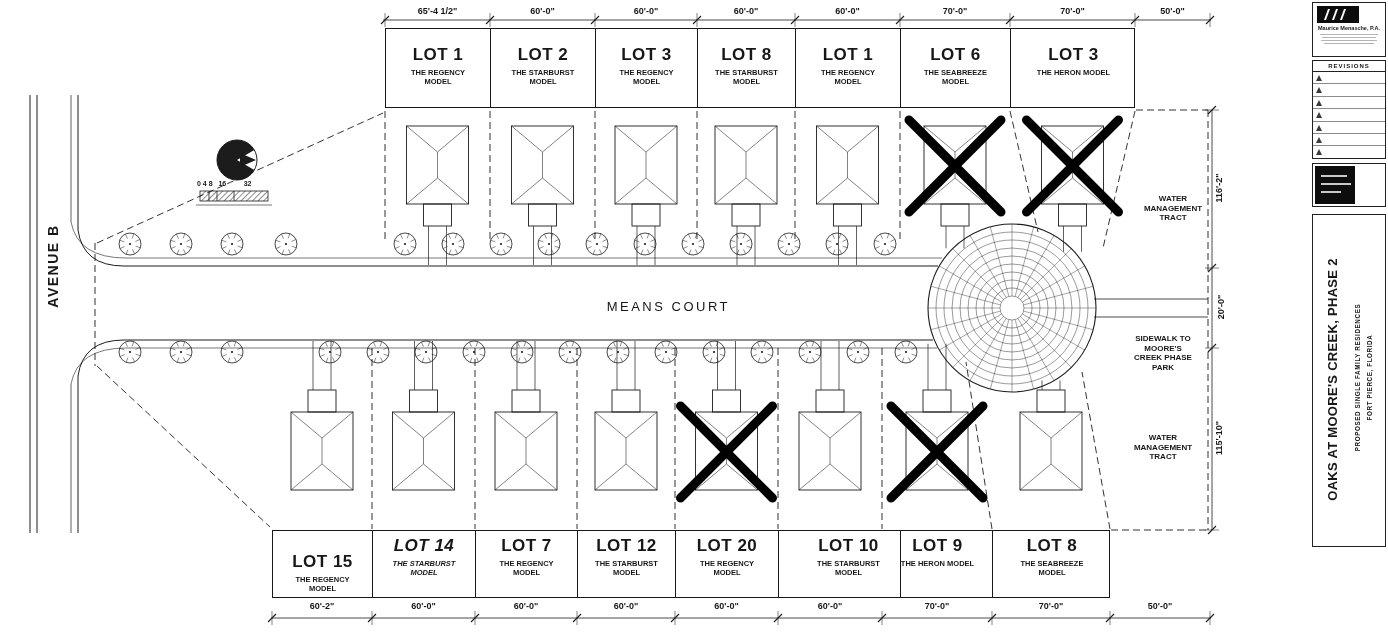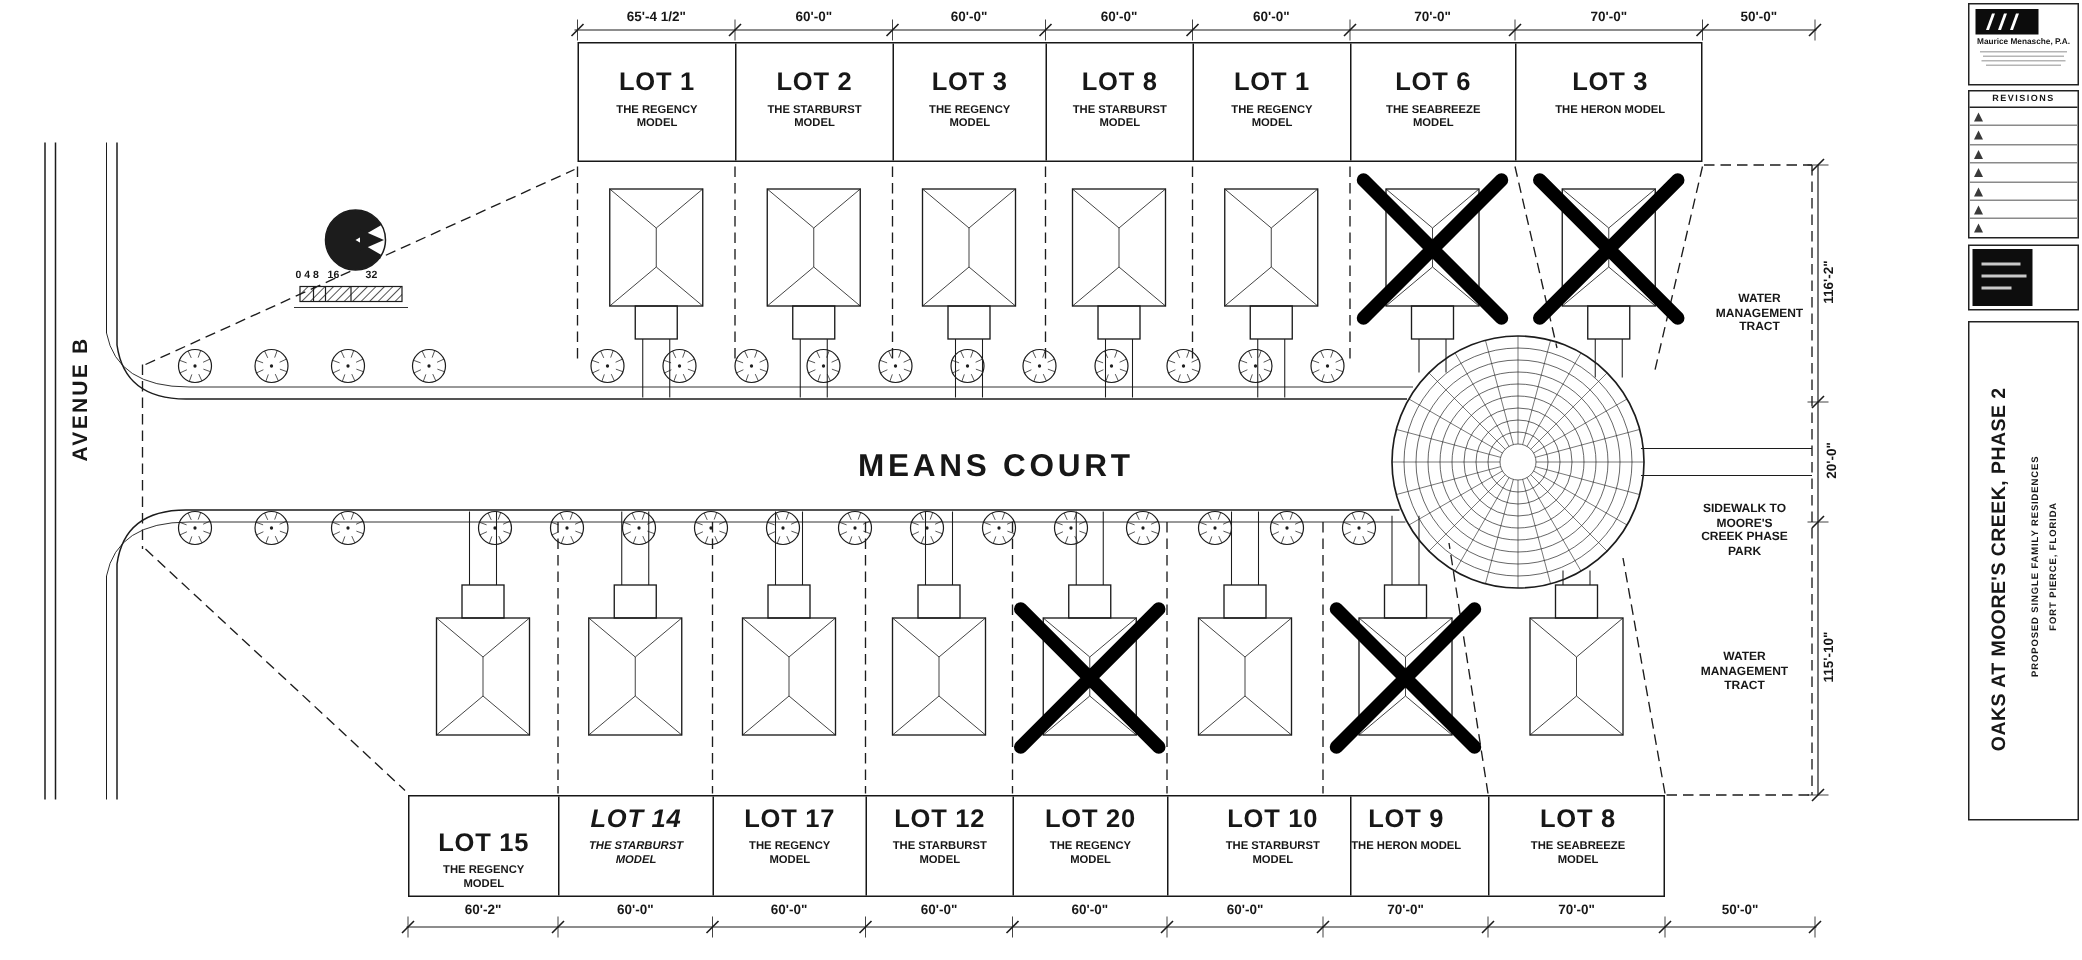--- a/index.html
+++ b/index.html
@@ -409,21 +409,21 @@
       </defs>
       <g fill="none" stroke="#1c1c1c">
         <rect x="200" y="191" width="68" height="10" fill="url(#hatch)" stroke-width="0.8" stroke="#1c1c1c"></rect>
         <line x1="209" y1="191" x2="209" y2="201" stroke-width="0.8"></line>
         <line x1="217" y1="191" x2="217" y2="201" stroke-width="0.8"></line>
         <line x1="234" y1="191" x2="234" y2="201" stroke-width="0.8"></line>
         <line x1="196" y1="205" x2="272" y2="205" stroke-width="0.6"></line>
       </g>
     </svg>
 
-  <div class="lbl" style="left:572px;top:299px;width:158px;text-align:right;font-size:21px;font-weight:700;letter-spacing:2.5px">MEANS COURT</div>
+  <div class="lbl" style="left:572px;top:299px;width:158px;text-align:right;font-size:13px;font-weight:400;letter-spacing:2.5px">MEANS COURT</div>
   <div class="lbl" style="left:7px;top:258px;width:92px;text-align:center;font-size:14px;font-weight:700;letter-spacing:1.5px;transform:rotate(-90deg)">AVENUE B</div>
 
   <div class="lbl" style="left:197px;top:180px;font-size:7px;font-weight:700;white-space:pre">0 4 8   16         32</div>
 
   <div class="lbl ann" style="left:1130px;top:194px;width:86px">
     <div>WATER</div>
     <div>MANAGEMENT</div>
     <div>TRACT</div>
   </div>
   <div class="lbl ann" style="left:1119px;top:334px;width:88px">
@@ -526,21 +526,21 @@
     <div class="band" style="left: 272px; top: 530px; width: 838px; height: 68px;">
       <div class="lot-cell" style="left: 0px; width: 100px;">
         <div class="lot-name" style="margin-top: 21px;">LOT 15</div>
         <div class="lot-model">THE REGENCY MODEL</div>
       </div>
       <div class="lot-cell" style="left: 100px; width: 103px; font-style: italic;">
         <div class="lot-name" style="margin-top: 5px;">LOT 14</div>
         <div class="lot-model">THE STARBURST MODEL</div>
       </div>
       <div class="lot-cell" style="left: 203px; width: 102px;">
-        <div class="lot-name" style="margin-top: 5px;">LOT 17</div>
+        <div class="lot-name" style="margin-top: 5px;">LOT 7</div>
         <div class="lot-model">THE REGENCY MODEL</div>
       </div>
       <div class="lot-cell" style="left: 305px; width: 98px;">
         <div class="lot-name" style="margin-top: 5px;">LOT 12</div>
         <div class="lot-model">THE STARBURST MODEL</div>
       </div>
       <div class="lot-cell" style="left: 403px; width: 103px;">
         <div class="lot-name" style="margin-top: 5px;">LOT 20</div>
         <div class="lot-model">THE REGENCY MODEL</div>
       </div>

